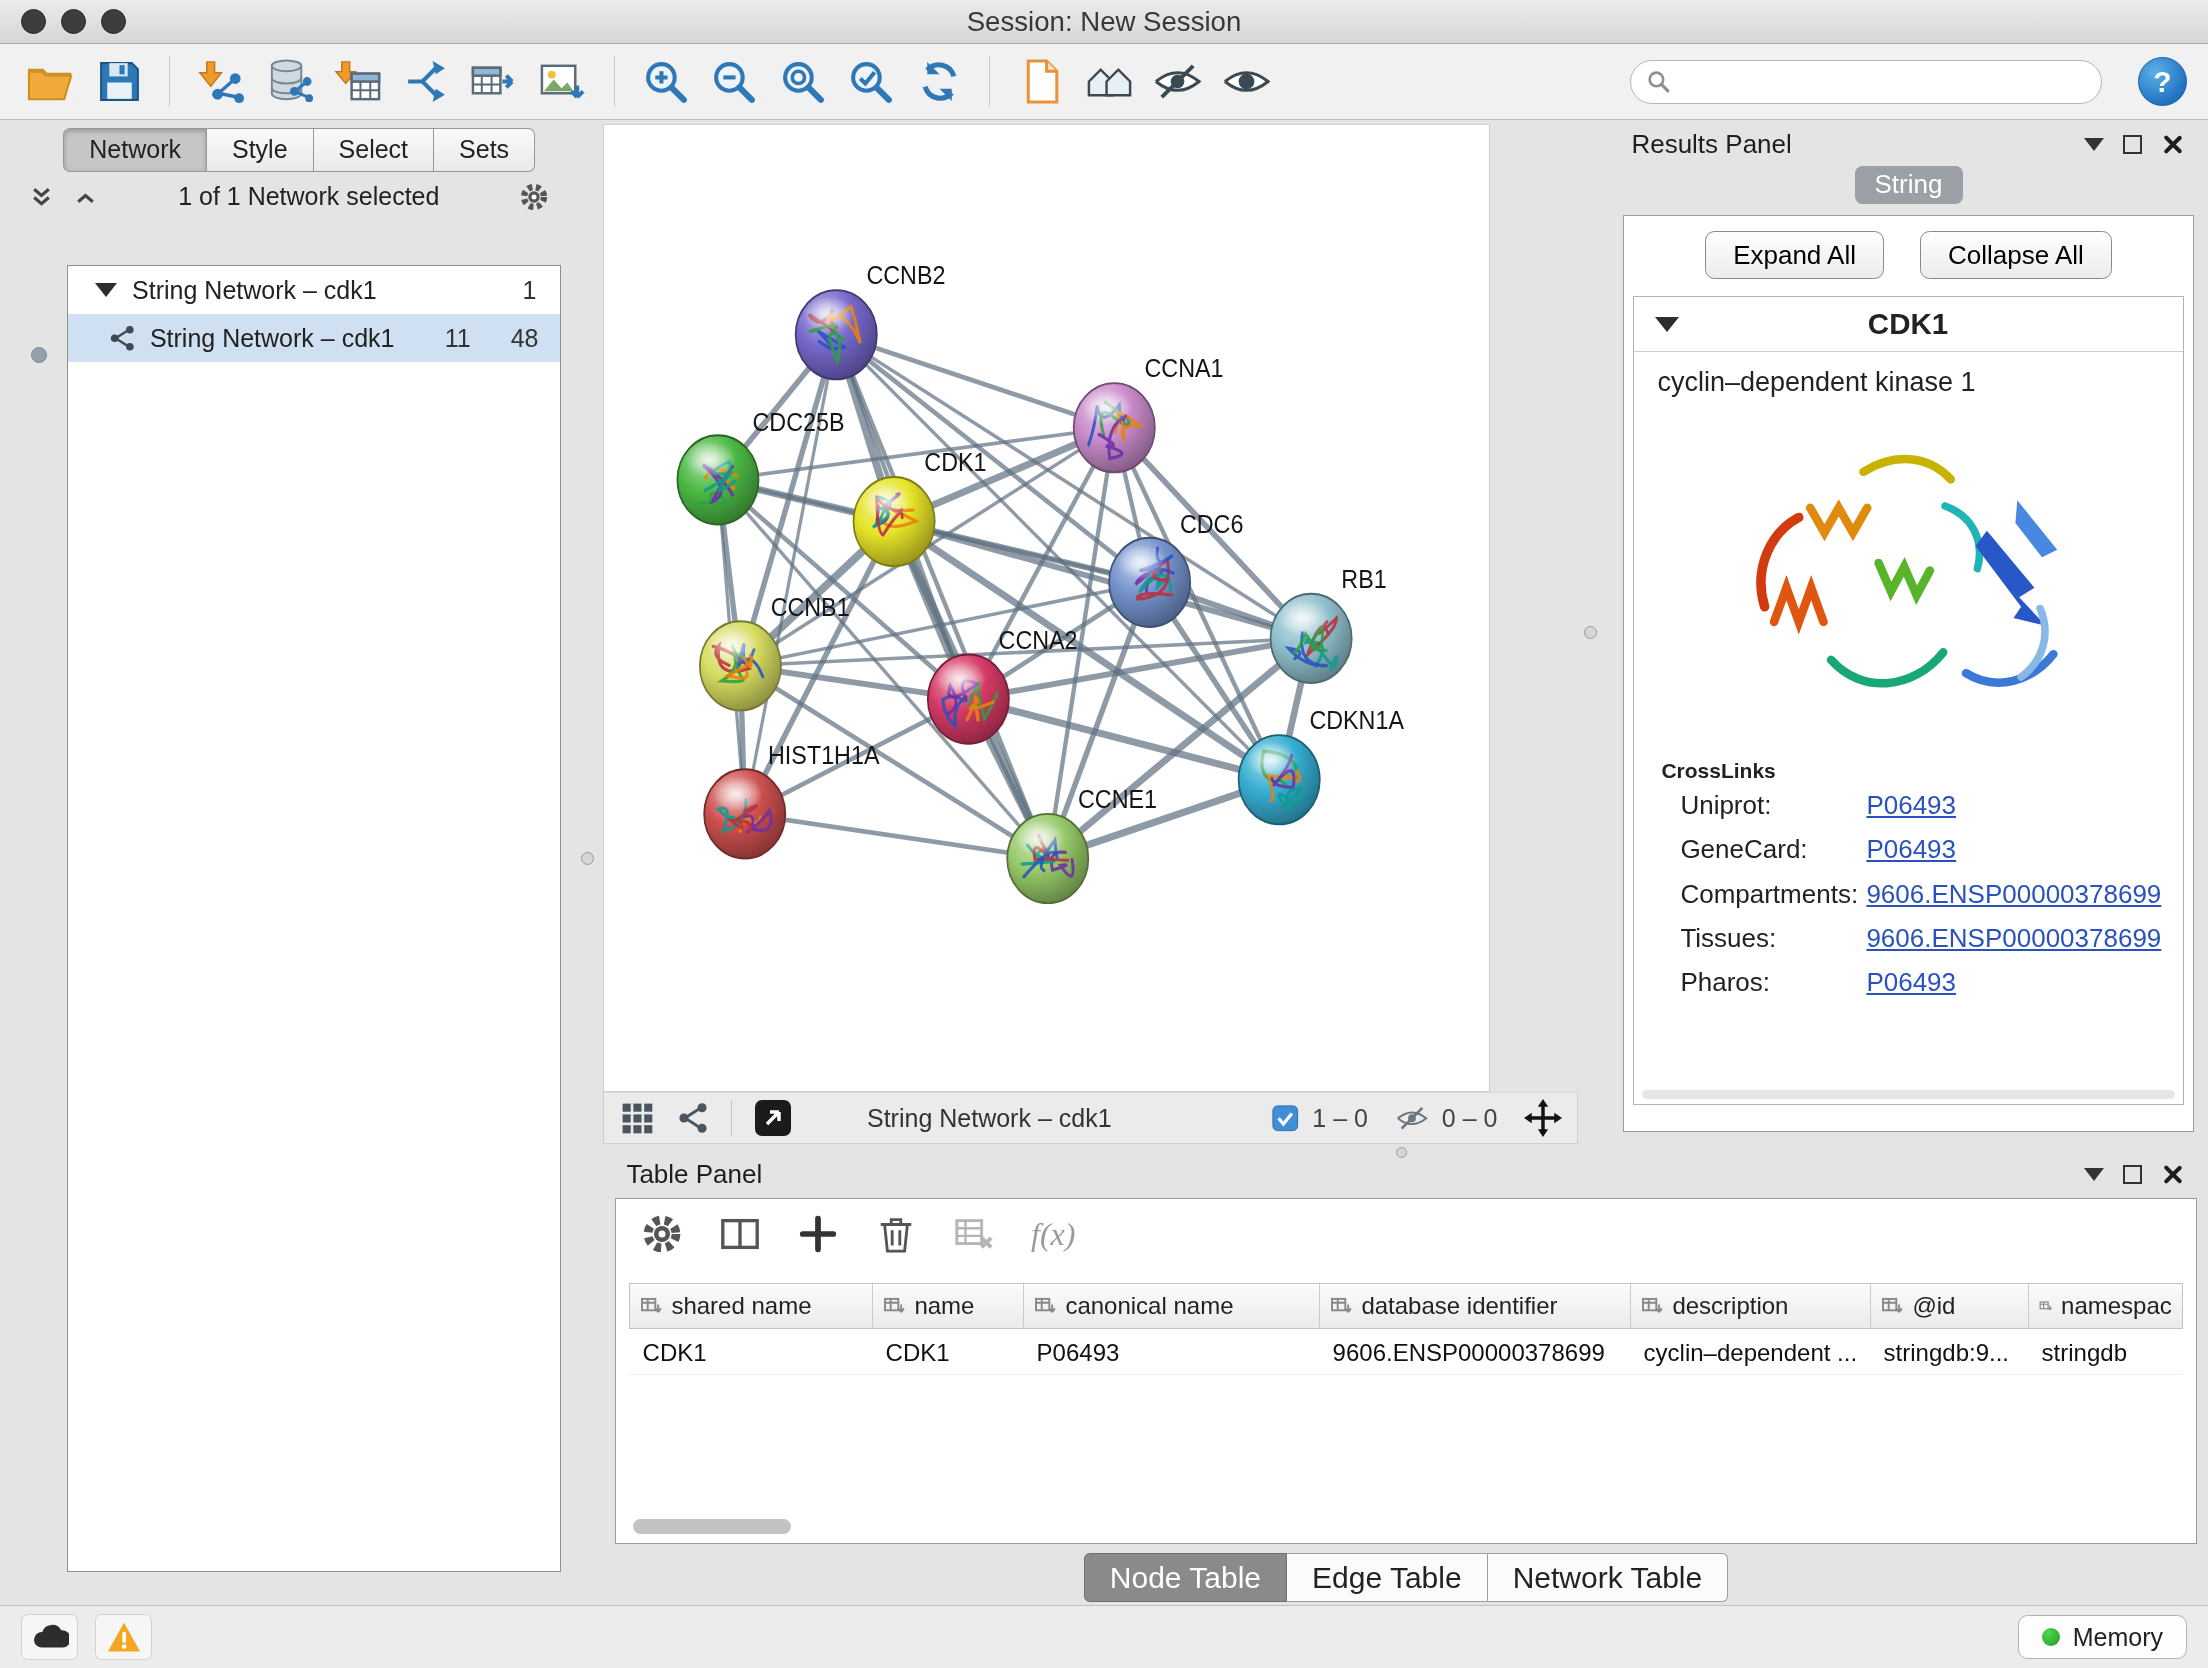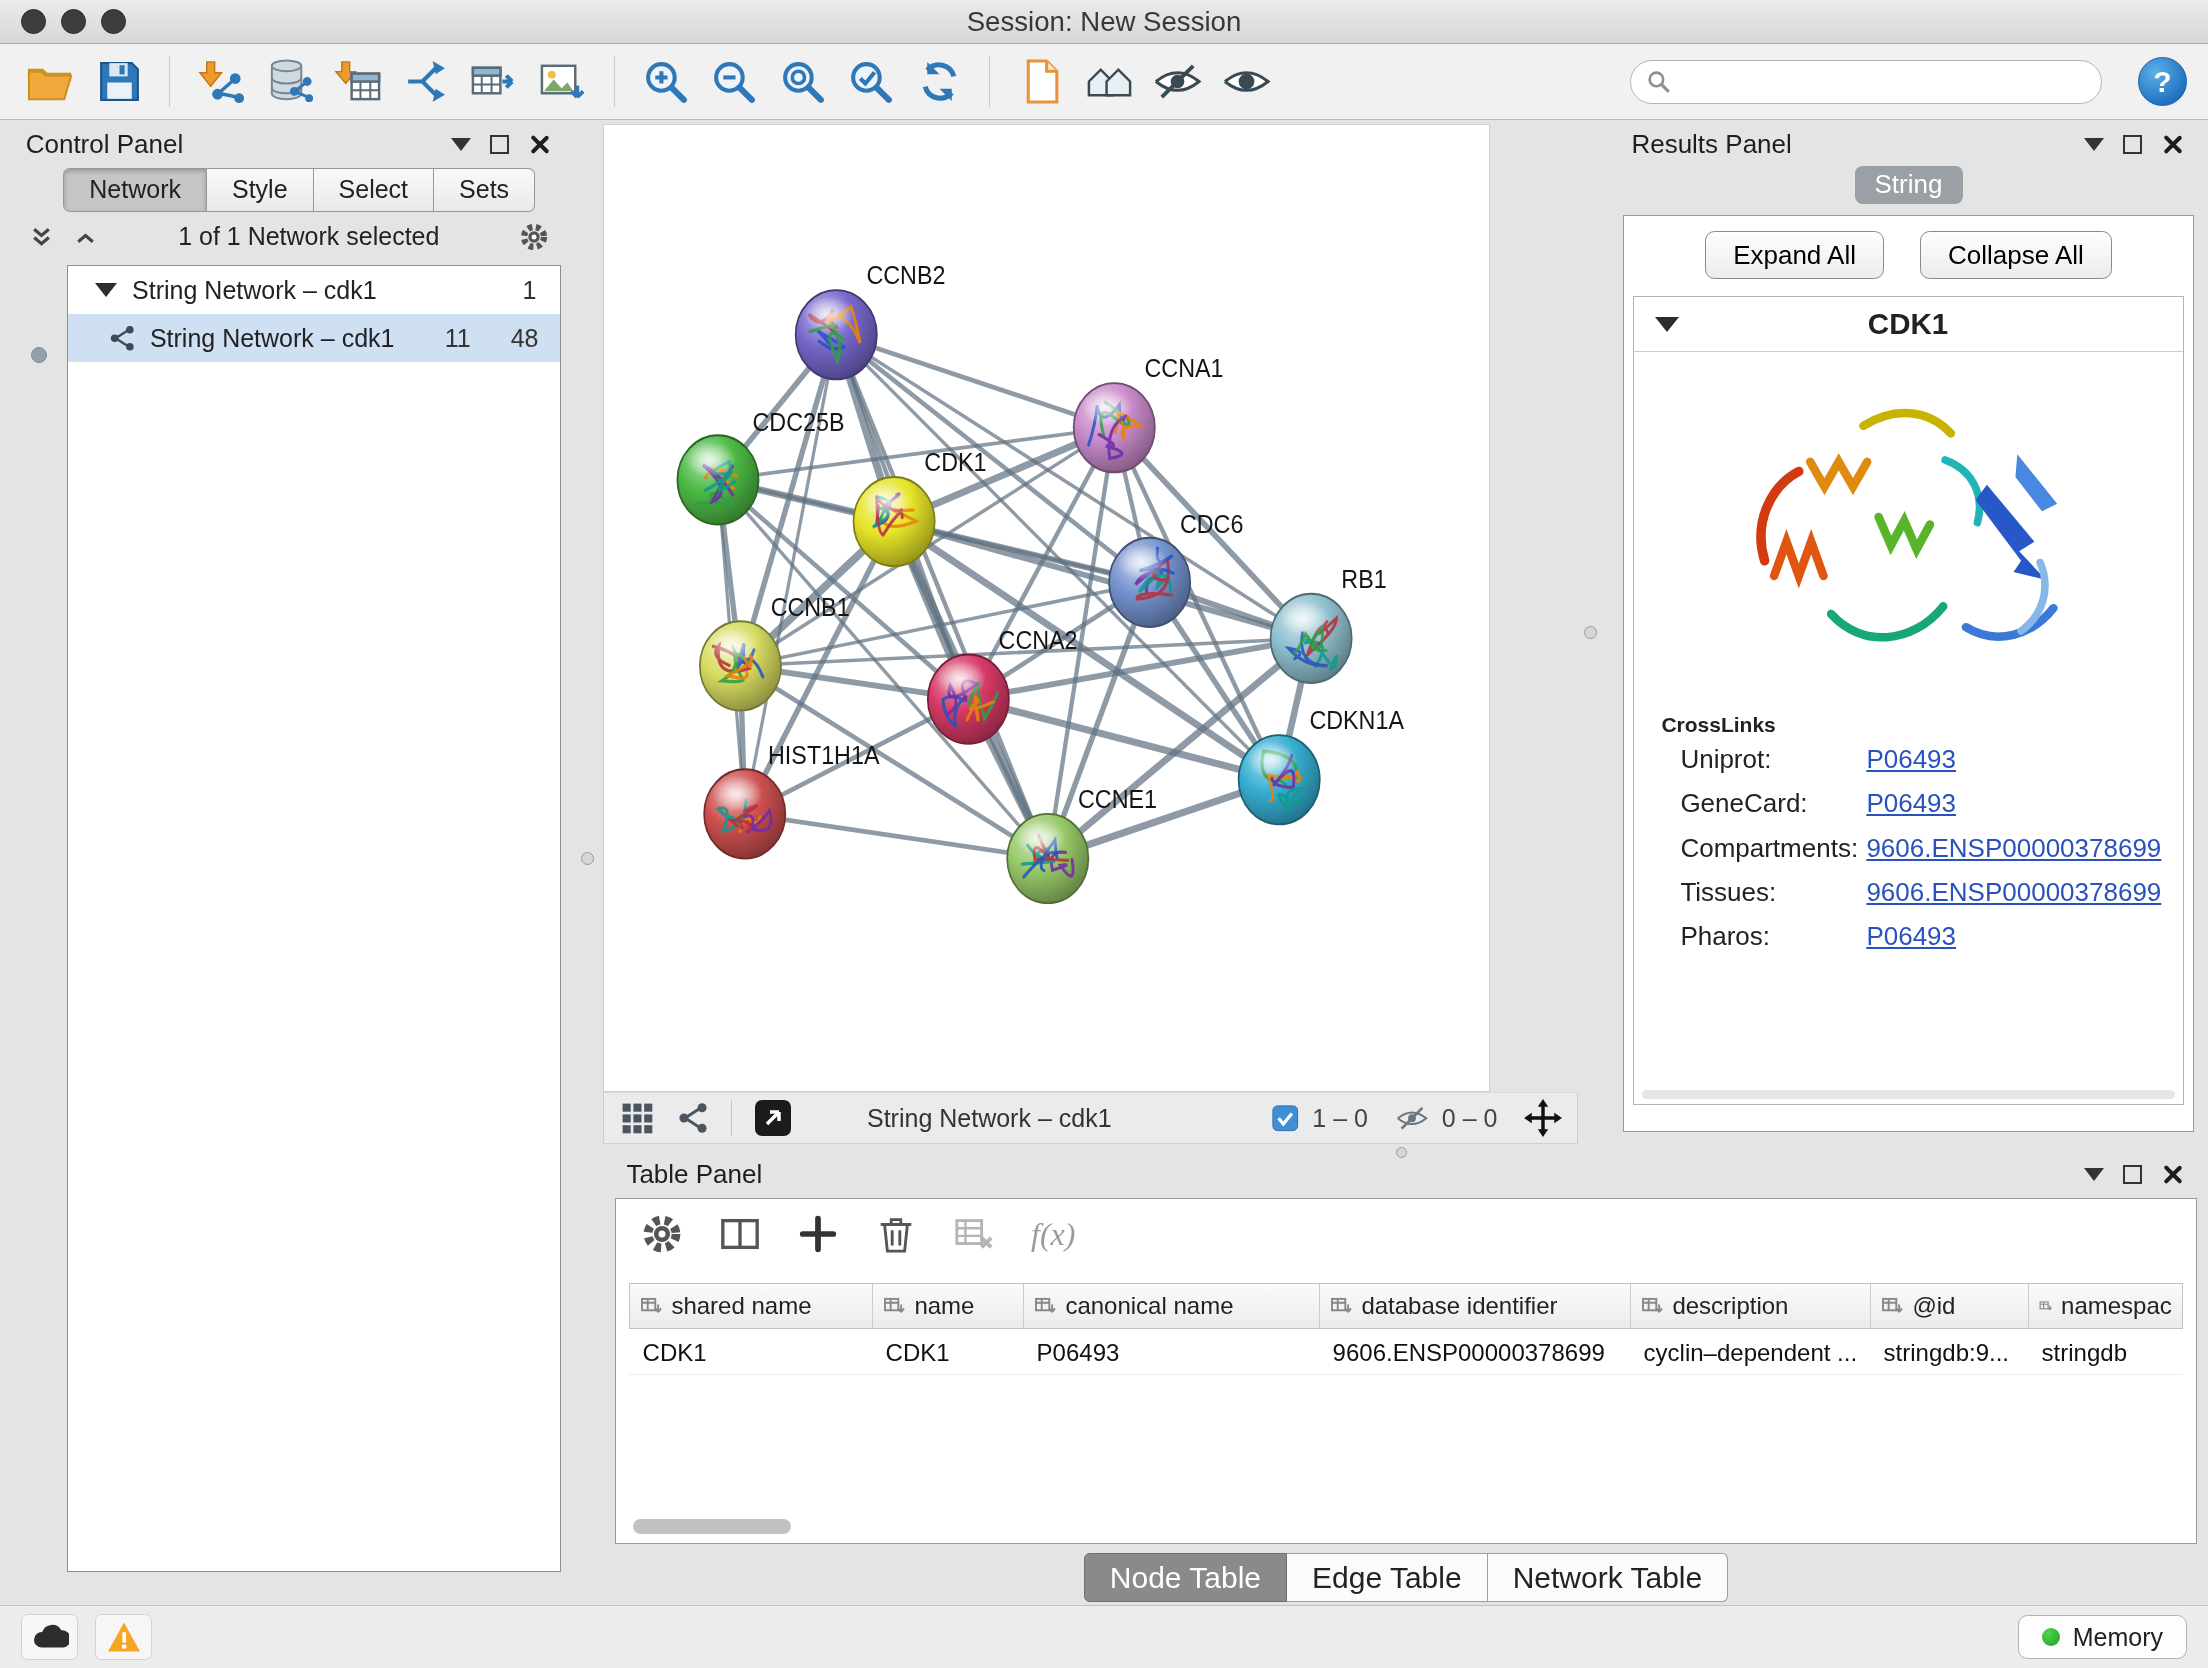--- a/index.html
+++ b/index.html
@@ -278,26 +278,20 @@
     <svg viewBox="0 0 24 24">
         <circle cx="10" cy="10" r="6.5" fill="none" stroke="#8f8f8f" stroke-width="2.5"></circle>
         <path d="M15 15l6 6" stroke="#8f8f8f" stroke-width="3" stroke-linecap="round"></path>
       </svg>
     <input value="" style="">
   </div>
   <div class="help-btn">?</div>
 </div>
 
 <div id="ctrl-panel">
-  <div class="panel-head">
-    <div class="panel-title">Control Panel</div>
-    <span class="icon-menu"></span>
-    <span class="icon-float"></span>
-    <span class="icon-close"></span>
-  </div>
   <div class="cp-tabs">
     <div class="cp-tab sel">Network</div>
     <div class="cp-tab">Style</div>
     <div class="cp-tab">Select</div>
     <div class="cp-tab">Sets</div>
   </div>
   <div class="cp-status">
     <svg width="25" height="25" viewBox="0 0 24 24">
         <g fill="none" stroke="#444" stroke-width="3">
           <path d="M5 5l7 6 7-6M5 13l7 6 7-6"></path>
@@ -685,20 +679,21 @@
   <div class="results-box">
     <div class="rb-buttons">
       <button class="rb-btn">Expand All</button>
       <button class="rb-btn">Collapse All</button>
     </div>
     <div class="protein-card">
       <div class="pc-head">
         <span class="pc-caret"></span>
         <span class="pc-name">CDK1</span>
       </div>
+      <div class="pc-desc">cyclin–dependent kinase 1</div>
       <svg class="pc-img" viewBox="0 0 400 360">
         <path d="M48 206c-12-40 6-78 36-94" stroke="#d43a10" stroke-width="10" fill="none" stroke-linecap="round"></path>
         <path d="M58 222l13-36 13 36 13-36 13 36" stroke="#e05510" stroke-width="9" fill="none" stroke-linecap="round"></path>
         <path d="M96 102l15 26 15-26 15 26 15-26" stroke="#e08a10" stroke-width="9" fill="none" stroke-linecap="round"></path>
         <path d="M152 64c32-20 68-18 92 8" stroke="#c8b400" stroke-width="9" fill="none" stroke-linecap="round"></path>
         <path d="M168 160l13 30 14-26 13 30 14-26" stroke="#58b428" stroke-width="9" fill="none" stroke-linecap="round"></path>
         <path d="M118 262c32 36 86 32 118-8" stroke="#18a878" stroke-width="9" fill="none" stroke-linecap="round"></path>
         <path d="M238 100c28 10 42 36 34 66" stroke="#20b4b4" stroke-width="8" fill="none" stroke-linecap="round"></path>
         <path d="M260 276c32 20 70 8 92-20" stroke="#3c78d8" stroke-width="9" fill="none" stroke-linecap="round"></path>
         <path d="M282 126 332 186 316 196 344 226 310 218 318 206 270 142z" fill="#2858c8"></path>

